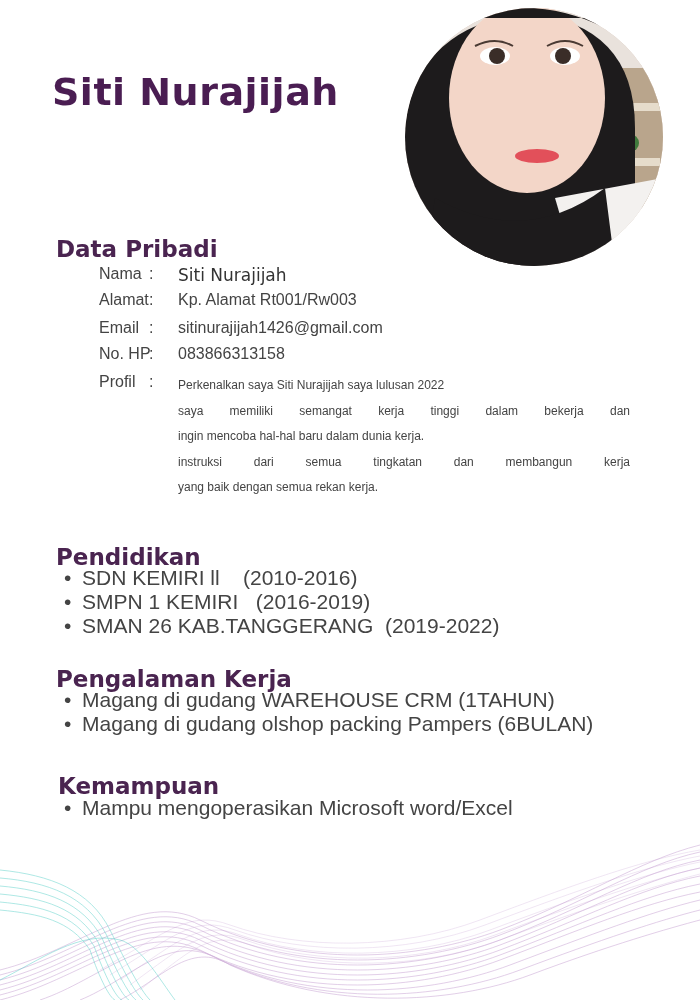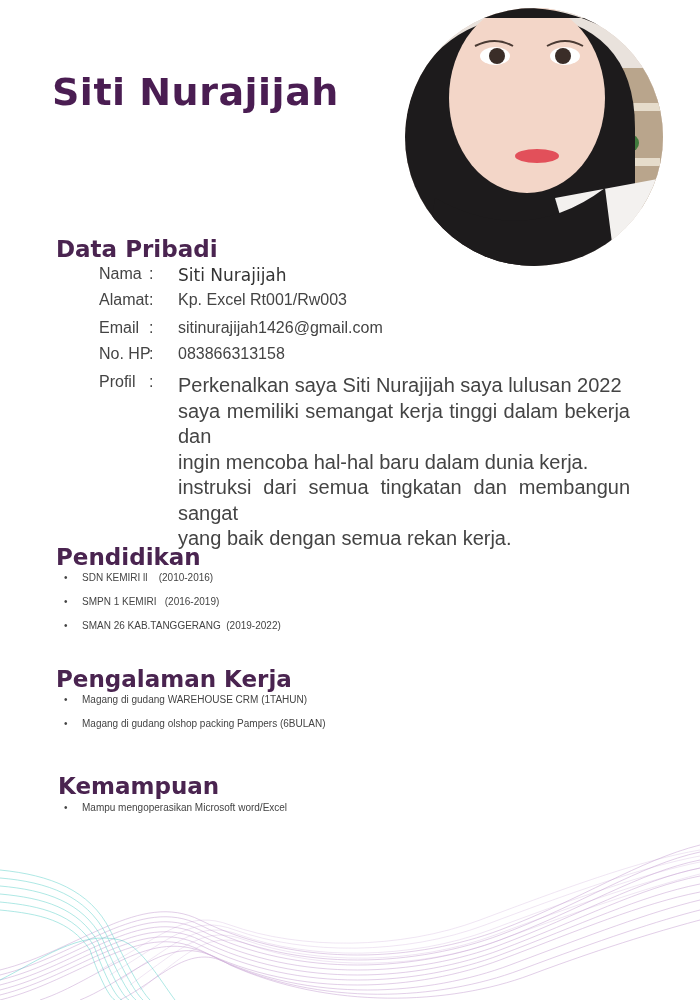--- a/index.html
+++ b/index.html
@@ -25,25 +25,25 @@
     font-family: "DejaVu Sans", sans-serif;
     font-weight: bold; font-size: 23px; color: #4a2450; margin: 4px;
   }
   .info-row { position: absolute; left: 55px; font-size: 16px; color: #444; }
   .info-row .lbl { position: absolute; left: 0; width: 90px; white-space: nowrap; margin-left: 44px; }
   .info-row .sep { position: absolute; left: 94px; }
   .info-row .val { position: absolute; left: 123px; white-space: nowrap; }
   .val-name { font-family: "DejaVu Sans", sans-serif; font-size: 17px; color: #333; }
   .profile {
     position: absolute; left: 178px; top: 373px; width: 452px;
-    font-size: 20px; line-height: 25.5px; color: #444;
+    font-size: 12px; line-height: 25.5px; color: #444;
   }
   .profile p { margin: 0; text-align: justify; text-align-last: left; }
   .profile p.j { text-align-last: justify; }
-  ul.list { position: absolute; left: 62px; margin: 0; padding: 0; list-style: none; font-size: 10px; color: #444; }
+  ul.list { position: absolute; left: 62px; margin: 0; padding: 0; list-style: none; font-size: 21px; color: #444; }
   ul.list li { position: relative; padding-left: 20px; height: 24px; line-height: 24px; white-space: pre; }
   ul.list li::before { content: "•"; position: absolute; left: 2px; top: 0; color: #444; }
   .wave { position: absolute; left: 0; top: 830px; width: 700px; height: 170px; }
 </style>
 </head>
 <body>
 
 <h1 class="title">Siti Nurajijah</h1>
 
 <div class="photo">
@@ -71,42 +71,42 @@
 <h2 class="section-title" style="top:232px;">Data Pribadi</h2>
 
 <div class="info-row" style="top:265px;">
   <span class="lbl">Nama</span>
   <span class="sep">:</span>
   <span class="val val-name">Siti Nurajijah</span>
 </div>
 <div class="info-row" style="top:291px;">
   <span class="lbl">Alamat</span>
   <span class="sep">:</span>
-  <span class="val">Kp. Excel Rt001/Rw003</span>
+  <span class="val">Kp. Alamat Rt001/Rw003</span>
 </div>
 <div class="info-row" style="top:319px;">
   <span class="lbl">Email</span>
   <span class="sep">:</span>
   <span class="val">sitinurajijah1426@gmail.com</span>
 </div>
 <div class="info-row" style="top:345px;">
   <span class="lbl">No. HP</span>
   <span class="sep">:</span>
   <span class="val">083866313158</span>
 </div>
 <div class="info-row" style="top:373px;">
   <span class="lbl">Profil</span>
   <span class="sep">:</span>
 </div>
 
 <div class="profile">
   <p>Perkenalkan saya Siti Nurajijah saya lulusan 2022</p>
   <p class="j">saya memiliki semangat kerja tinggi dalam bekerja dan</p>
   <p>ingin mencoba hal-hal baru dalam dunia kerja.</p>
-  <p class="j">instruksi dari semua tingkatan dan membangun sangat</p>
+  <p class="j">instruksi dari semua tingkatan dan membangun kerja</p>
   <p>yang baik dengan semua rekan kerja.</p>
 </div>
 
 <h2 class="section-title" style="top:540px;">Pendidikan</h2>
 <ul class="list" style="top:566px;">
   <li>SDN KEMIRI ll    (2010-2016)</li>
   <li>SMPN 1 KEMIRI   (2016-2019)</li>
   <li>SMAN 26 KAB.TANGGERANG  (2019-2022)</li>
 </ul>
 

